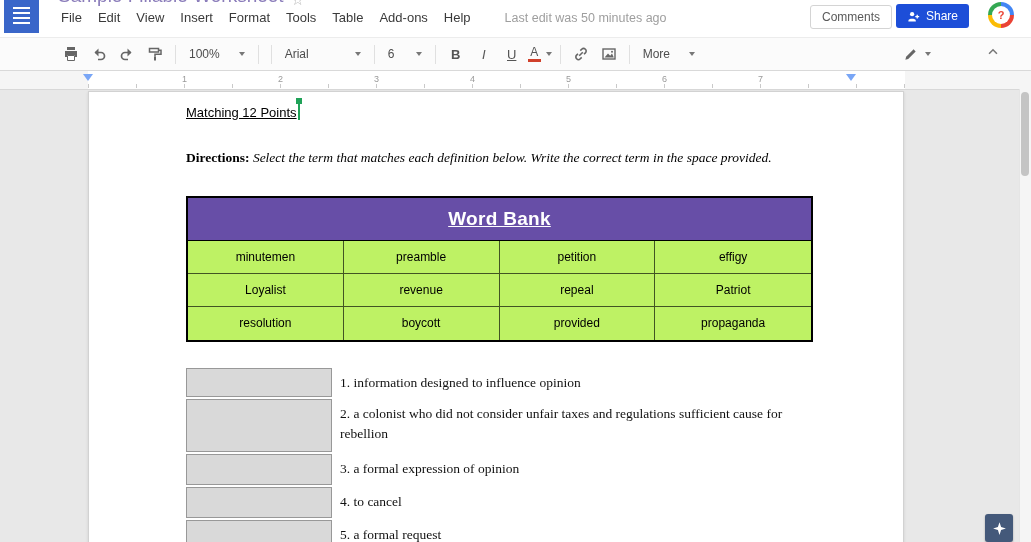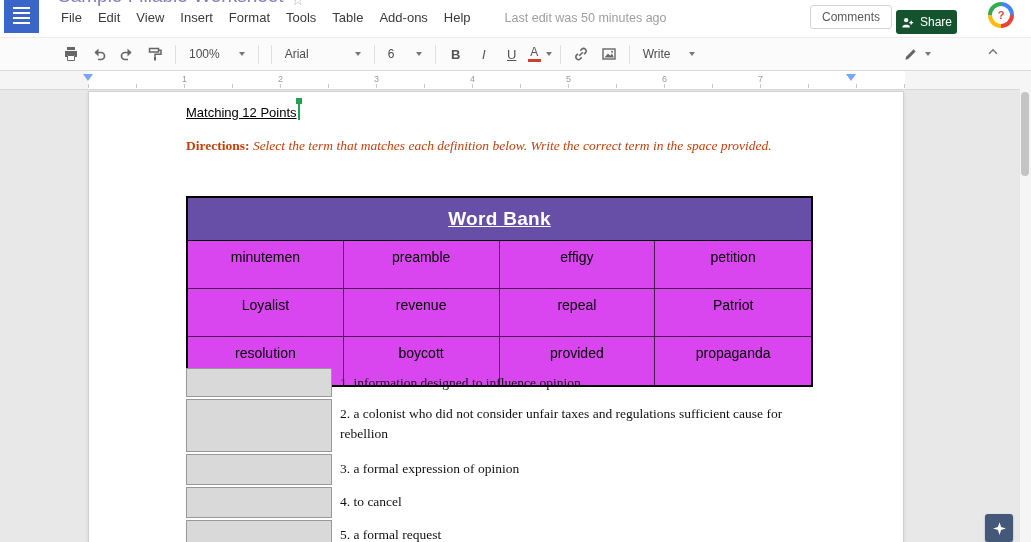--- a/index.html
+++ b/index.html
@@ -10,22 +10,22 @@
   .header{position:absolute;left:4px;top:0;width:100%;height:37px;background:#fff;}
   .docs-logo{position:absolute;left:0;top:0;width:35px;height:33px;background:#3a66c9;}
   .docs-logo .bar{position:absolute;left:9px;width:17px;height:2px;background:#fff;}
   .doc-title{position:absolute;left:54px;top:-15px;font-size:19px;color:#8a7cba;white-space:nowrap;}
   .title-star{position:absolute;left:287px;top:-9px;color:#b5b5b5;font-size:15px;}
   .menubar{position:absolute;left:57px;top:10px;display:flex;gap:16px;align-items:center;
            font-size:13px;color:#3a3a3a;}
   .last-edit{margin-left:18px;color:#9e9e9e;font-size:12.5px;}
   .comments-btn{position:absolute;left:806px;top:5px;height:22px;line-height:22px;padding:0 11px;
                 border:1px solid #d4d4d4;border-radius:3px;background:#fff;color:#595959;font-size:12px;}
-  .share-btn{position:absolute;left:892px;top:4px;height:24px;border-radius:3px;background:#14532d;
-             color:#fff;font-size:12px;display:flex;align-items:center;gap:6px;padding:0 5px;box-sizing:border-box;margin-top:6px;}
+  .share-btn{position:absolute;left:892px;top:4px;height:24px;border-radius:3px;background:#1d4ed8;
+             color:#fff;font-size:12px;display:flex;align-items:center;gap:6px;padding:0 11px;box-sizing:border-box;}
   .help-btn{position:absolute;left:984px;top:2px;width:26px;height:26px;border-radius:50%;
             background:conic-gradient(#4285f4 0 90deg,#ea4335 90deg 180deg,#fbbc05 180deg 270deg,#34a853 270deg 360deg);
             display:flex;align-items:center;justify-content:center;}
   .help-inner{width:18px;height:18px;border-radius:50%;background:#fff;display:flex;align-items:center;
               justify-content:center;font-size:11px;font-weight:bold;color:#ea4335;}
 
   
   .toolbar{position:absolute;left:0;top:37px;width:100%;height:34px;background:#fbfbfb;
            border-top:1px solid #ececec;border-bottom:1px solid #d9d9d9;box-sizing:border-box;
            display:flex;align-items:center;padding-left:58px;gap:2px;}
@@ -57,30 +57,30 @@
 
   
   .docarea{position:absolute;left:0;top:90px;width:1019px;height:452px;background:#e8e8e8;}
   .page{position:absolute;left:88px;top:1px;width:816px;height:580px;background:#fff;
         border:1px solid #d2d2d2;box-sizing:border-box;box-shadow:0 1px 3px rgba(0,0,0,0.10);}
   .doc-heading{position:absolute;left:97px;top:9px;font-size:13px;color:#000;white-space:nowrap;}
   .doc-heading .ht{text-decoration:underline;}
   .text-cursor{position:relative;display:inline-block;width:2px;height:19px;background:#20a258;
                vertical-align:-3px;margin-left:1px;}
   .text-cursor::before{content:"";position:absolute;top:-3px;left:-2px;width:6px;height:6px;background:#20a258;}
-  .directions{position:absolute;left:97px;top:44px;width:600px;font-family:"Liberation Serif",serif;
-              font-size:13.5px;line-height:1.5;color:#c2410c;}
+  .directions{position:absolute;left:97px;top:56px;width:600px;font-family:"Liberation Serif",serif;
+              font-size:13.5px;line-height:1.5;color:#000000;}
   .directions .dl{font-weight:bold;}
   .directions .dt{font-style:italic;}
 
   .wordbank{position:absolute;left:97px;top:104px;width:623px;border:2px solid #000;}
   .wb-header{height:42px;line-height:42px;background:#674ea7;color:#fff;font-size:19px;font-weight:bold;
              text-align:center;border-bottom:1px solid #000;letter-spacing:.3px;text-decoration:underline;}
   .wb-grid{display:grid;grid-template-columns:repeat(4,1fr);}
-  .wb-cell{height:48px;line-height:33px;background:#d946ef;text-align:center;font-size:14px;color:#000;
+  .wb-cell{height:33px;line-height:33px;background:#bef264;text-align:center;font-size:12px;color:#000;
            border-right:1px solid rgba(0,0,0,.65);border-bottom:1px solid rgba(0,0,0,.65);box-sizing:border-box;}
   .wb-cell:nth-child(4n){border-right:none;}
   .wb-cell:nth-child(n+9){border-bottom:none;}
 
   .questions{position:absolute;left:97px;top:276px;width:630px;}
   .q-row{display:flex;margin-bottom:2px;}
   .q-blank{width:146px;background:#d9d9d9;border:1px solid #989898;box-sizing:border-box;flex-shrink:0;}
   .q-text{margin-left:8px;width:470px;font-family:"Liberation Serif",serif;font-size:13.5px;
           line-height:20px;padding-top:5px;color:#111;}
 
@@ -232,21 +232,21 @@
             <rect x="2" y="3" width="12" height="10" fill="none" stroke="#666" stroke-width="1.4"></rect>
             <path fill="#666" d="M3.5 11.5 7 7.5l2.2 2.2L11 7.5l1.8 4z"></path>
             <circle cx="11" cy="5.8" r="1" fill="#666"></circle>
           </svg>
       </span>
     </div>
 
     <div class="tsep"></div>
 
     <div class="tdd">
-      <span>Write</span>
+      <span>More</span>
       <span class="caret"></span>
     </div>
   </div>
 
   <div class="edit-mode">
     <span style="display:flex">
       <svg viewBox="0 0 16 16" width="15" height="15">
           <path fill="#666" d="M2.5 13.5l.8-3 8-8 2.2 2.2-8 8z"></path>
         </svg>
     </span>
@@ -283,22 +283,22 @@
 
       <div class="directions">
         <span class="dl">Directions:</span><span class="dt"> Select the term that matches each definition below. Write the correct term in the space provided.</span>
       </div>
 
       <div class="wordbank">
         <div class="wb-header">Word Bank</div>
         <div class="wb-grid">
           <div class="wb-cell">minutemen</div>
           <div class="wb-cell">preamble</div>
+          <div class="wb-cell">petition</div>
           <div class="wb-cell">effigy</div>
-          <div class="wb-cell">petition</div>
           <div class="wb-cell">Loyalist</div>
           <div class="wb-cell">revenue</div>
           <div class="wb-cell">repeal</div>
           <div class="wb-cell">Patriot</div>
           <div class="wb-cell">resolution</div>
           <div class="wb-cell">boycott</div>
           <div class="wb-cell">provided</div>
           <div class="wb-cell">propaganda</div>
         </div>
       </div>

